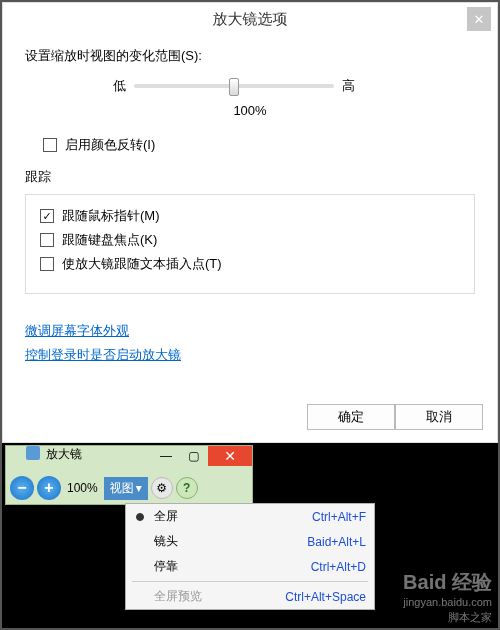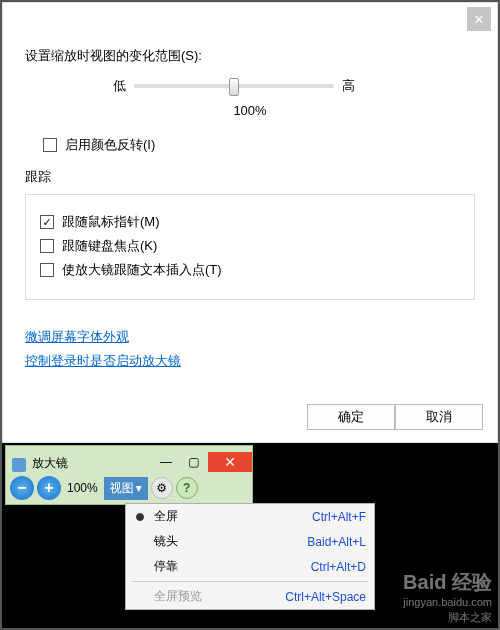--- a/index.html
+++ b/index.html
@@ -11,27 +11,27 @@
 .content { padding: 12px 22px; font-size: 13px; color: #000; }
 .slider-row { display: flex; align-items: center; margin: 12px 0 6px 80px; }
 .slider-label { font-size: 13px; margin: 0 8px; }
 .slider-track { width: 200px; height: 4px; background: #ddd; position: relative; border-radius: 2px; }
 .slider-thumb { position: absolute; top: -6px; left: 50%; transform: translateX(-50%); width: 10px; height: 18px; background: linear-gradient(#fff,#d8d8d8); border: 1px solid #999; border-radius: 2px; }
 .slider-value { text-align: center; margin: 8px 0 18px; font-size: 13px; }
 .checkbox-row { display: flex; align-items: center; margin: 6px 0 6px 18px; }
 .checkbox { width: 14px; height: 14px; border: 1px solid #555; margin-right: 8px; display: flex; align-items: center; justify-content: center; font-size: 11px; }
 .checkbox.checked::after { content: "✓"; }
 .section-label { margin: 14px 0 8px 0; font-size: 13px; }
-.tracking-box { border: 1px solid #ddd; padding: 12px 14px 14px; margin-bottom: 28px; }
+.tracking-box { border: 1px solid #ddd; padding: 6px 14px 14px; margin-bottom: 28px; }
 .link { color: #0066cc; text-decoration: underline; font-size: 13px; cursor: pointer; display: block; margin: 6px 0; }
 .button-row { position: absolute; bottom: 12px; right: 14px; display: flex; }
 .btn { width: 88px; height: 26px; background: #fdfdfd; border: 1px solid #bbb; font-size: 13px; cursor: pointer; }
 
 .mag-window { position: absolute; top: 443px; left: 3px; width: 248px; background: #d4e7c7; border: 1px solid #9bb88a; }
-.mag-titlebar { height: 26px; display: flex; align-items: flex-end; padding-left: 6px; position: relative; }
+.mag-titlebar { height: 26px; display: flex; align-items: flex-start; padding-left: 20px; position: relative; }
 .mag-icon { width: 14px; height: 14px; background: #5a9bd5; border-radius: 2px; margin-right: 6px; }
 .mag-title { font-size: 12px; flex: 1; }
 .tb-btn { width: 28px; height: 20px; display: flex; align-items: center; justify-content: center; font-size: 12px; cursor: pointer; }
 .tb-close { width: 44px; background: #e8472f; color: #fff; font-size: 14px; }
 .mag-toolbar { height: 32px; display: flex; align-items: center; padding: 0 4px; gap: 3px; background: #d4e7c7; }
 .round-btn { width: 24px; height: 24px; border-radius: 50%; display: flex; align-items: center; justify-content: center; font-size: 16px; font-weight: bold; cursor: pointer; color: #fff; }
 .minus { background: radial-gradient(#5ab0f0,#1a74c8); }
 .plus { background: radial-gradient(#5ab0f0,#1a74c8); }
 .zoom-txt { font-size: 12px; margin: 0 3px; }
 .view-btn { background: #4a8cc8; color: #fff; padding: 3px 6px; font-size: 12px; cursor: pointer; display: flex; align-items: center; gap: 2px; }
@@ -48,20 +48,21 @@
 .dd-disabled { color: #999; }
 
 .watermark { position: absolute; bottom: 4px; right: 6px; color: rgba(255,255,255,0.45); font-size: 11px; text-align: right; line-height: 1.3; }
 .watermark .big { font-size: 20px; font-weight: bold; }
 </style>
 </head>
 <body>
 
 <div class="dialog">
   <div class="titlebar">
+    <span class="titlebar-text">放大镜选项</span>
     <div class="close-btn">✕</div>
   </div>
   <div class="content">
     <div>设置缩放时视图的变化范围(S):</div>
     <div class="slider-row">
       <span class="slider-label">低</span>
       <div class="slider-track">
         <div class="slider-thumb"></div>
       </div>
       <span class="slider-label">高</span>

